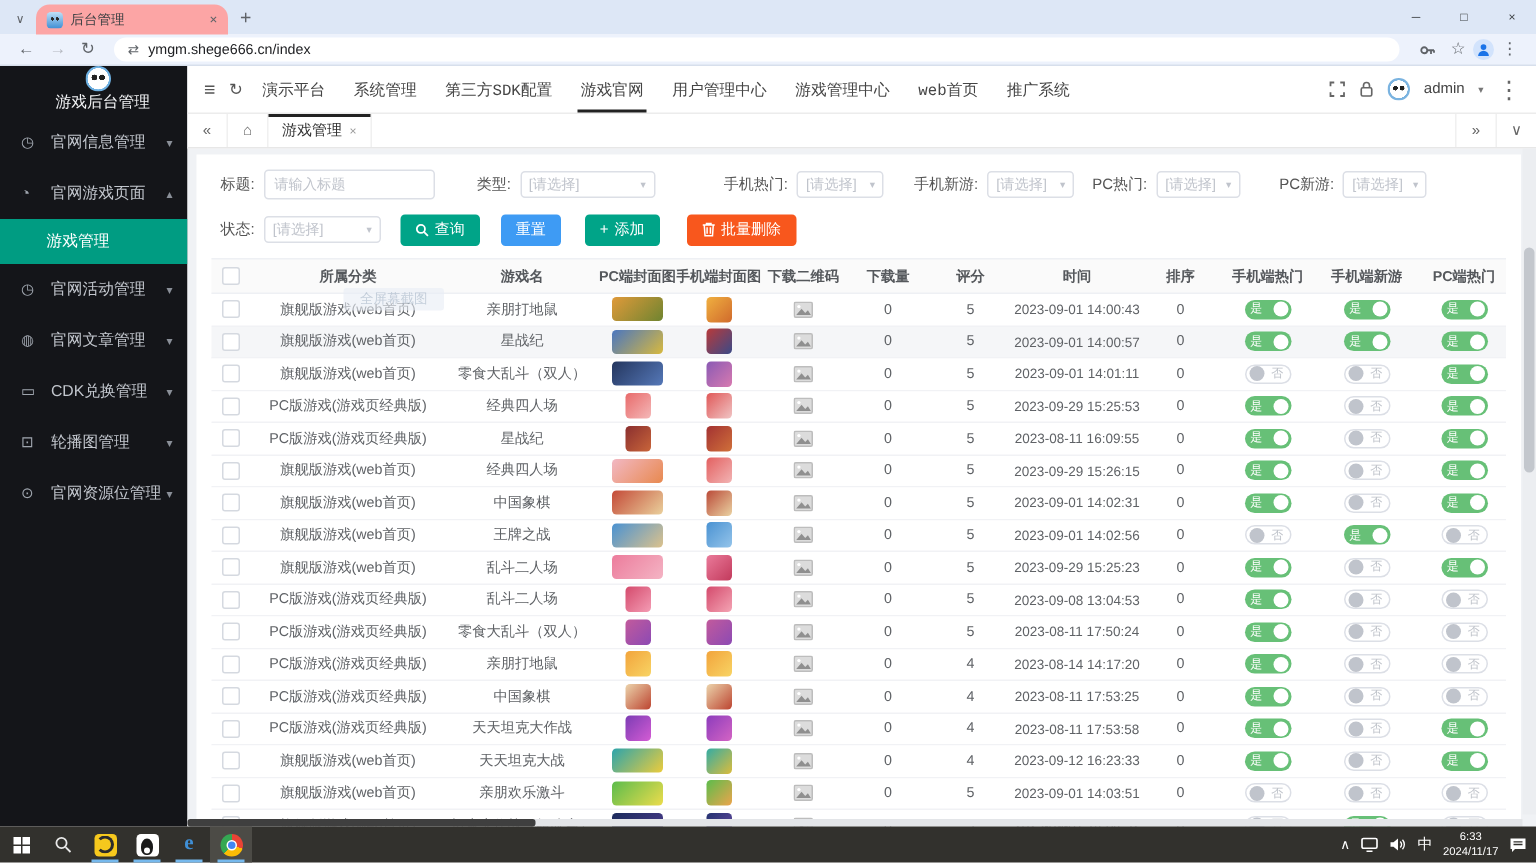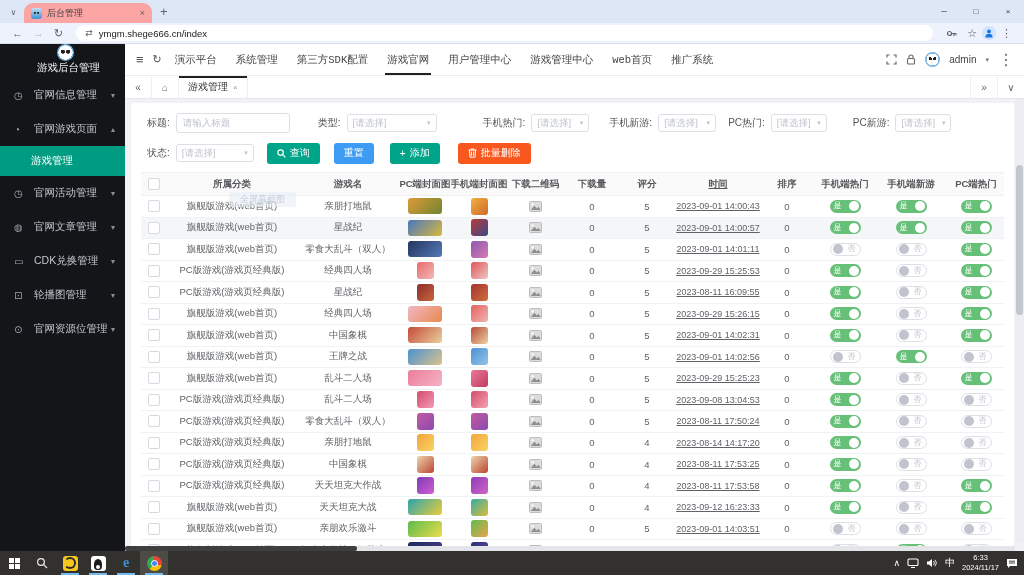--- a/index.html
+++ b/index.html
@@ -87,21 +87,21 @@
   .btn-orange{background:#f8571d;}
 
   
   .ttable{margin-top:7px;font-size:9.5px;color:#5f6266;}
   .thead{display:flex;background:#fafafa;border-top:1px solid #eef0f4;border-bottom:1px solid #eef0f4;height:22px;font-weight:bold;color:#55585c;}
   .trow{display:flex;height:20.5px;border-bottom:1px solid #f1f2f5;background:#fff;}
   .trow.hov{background:#f5f6f8;}
   .c{display:flex;align-items:center;justify-content:center;box-sizing:border-box;overflow:hidden;white-space:nowrap;}
   .w0{flex:0 0 26px;}  .w1{flex:0 0 130px;} .w2{flex:0 0 102px;} .w3{flex:0 0 52px;}
   .w4{flex:0 0 56px;}  .w5{flex:0 0 57px;}  .w6{flex:0 0 56px;}  .w7{flex:0 0 54px;}
-  .w8{flex:0 0 88px;font-size:9px;text-decoration:underline;} .w9{flex:0 0 50px;} .w10{flex:0 0 66px;} .w11{flex:0 0 66px;} .w12{flex:0 0 64px;}
+  .w8{flex:0 0 88px;font-size:9px;} .w9{flex:0 0 50px;} .w10{flex:0 0 66px;} .w11{flex:0 0 66px;} .w12{flex:0 0 64px;}
   .cb{width:10px;height:10px;border:1px solid #d5d9e0;border-radius:2px;background:#fff;}
   .thumb{border-radius:3px;}
   .thumb.wide{width:34px;height:16px;}
   .thumb.sq{width:17px;height:17px;}
   .tg{width:31px;height:13px;border-radius:7px;display:inline-flex;align-items:center;justify-content:space-between;
     padding:0 2px;box-sizing:border-box;}
   .tg i{font-style:normal;font-size:8px;line-height:1;}
   .tg b{width:10px;height:10px;border-radius:50%;background:#fff;flex:0 0 auto;}
   .tg.on{background:#67c077;}
   .tg.on i{color:#fff;margin-left:2px;}

